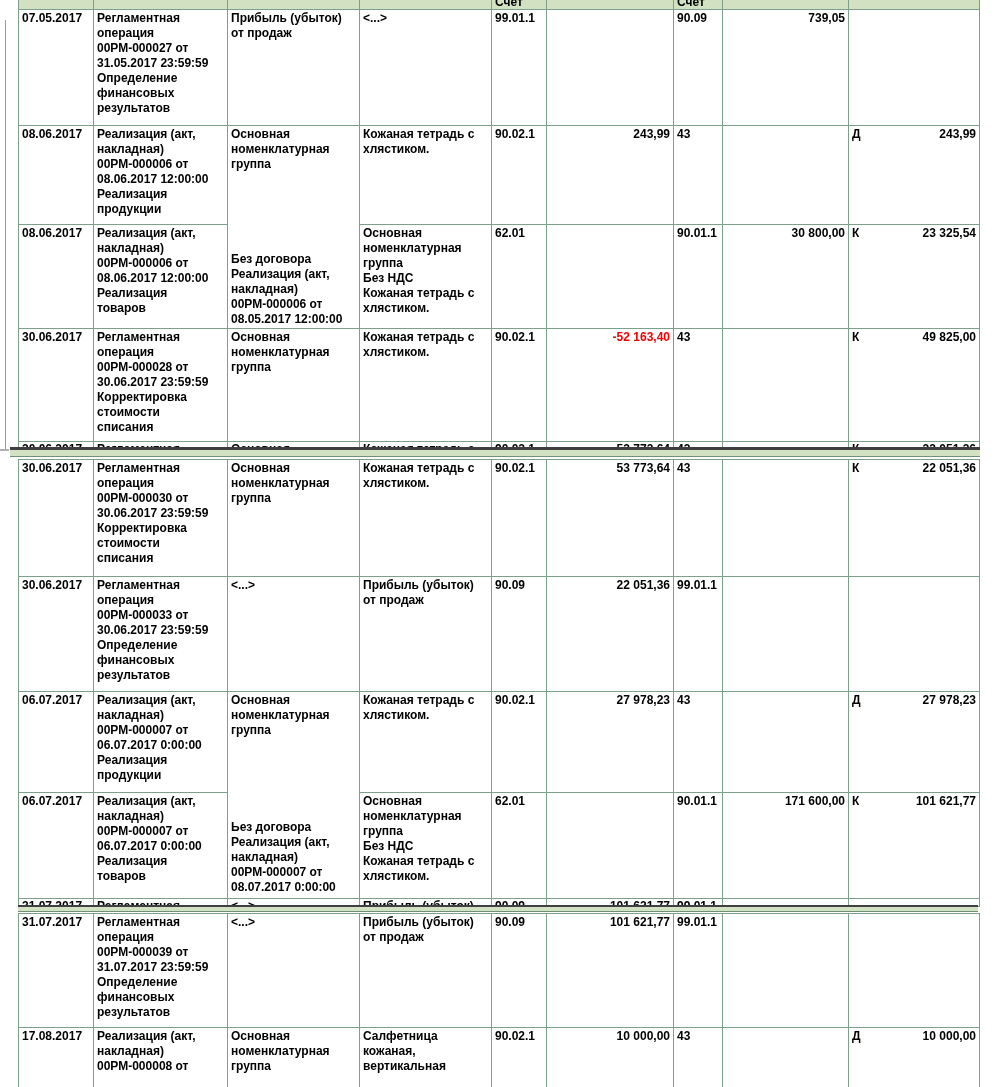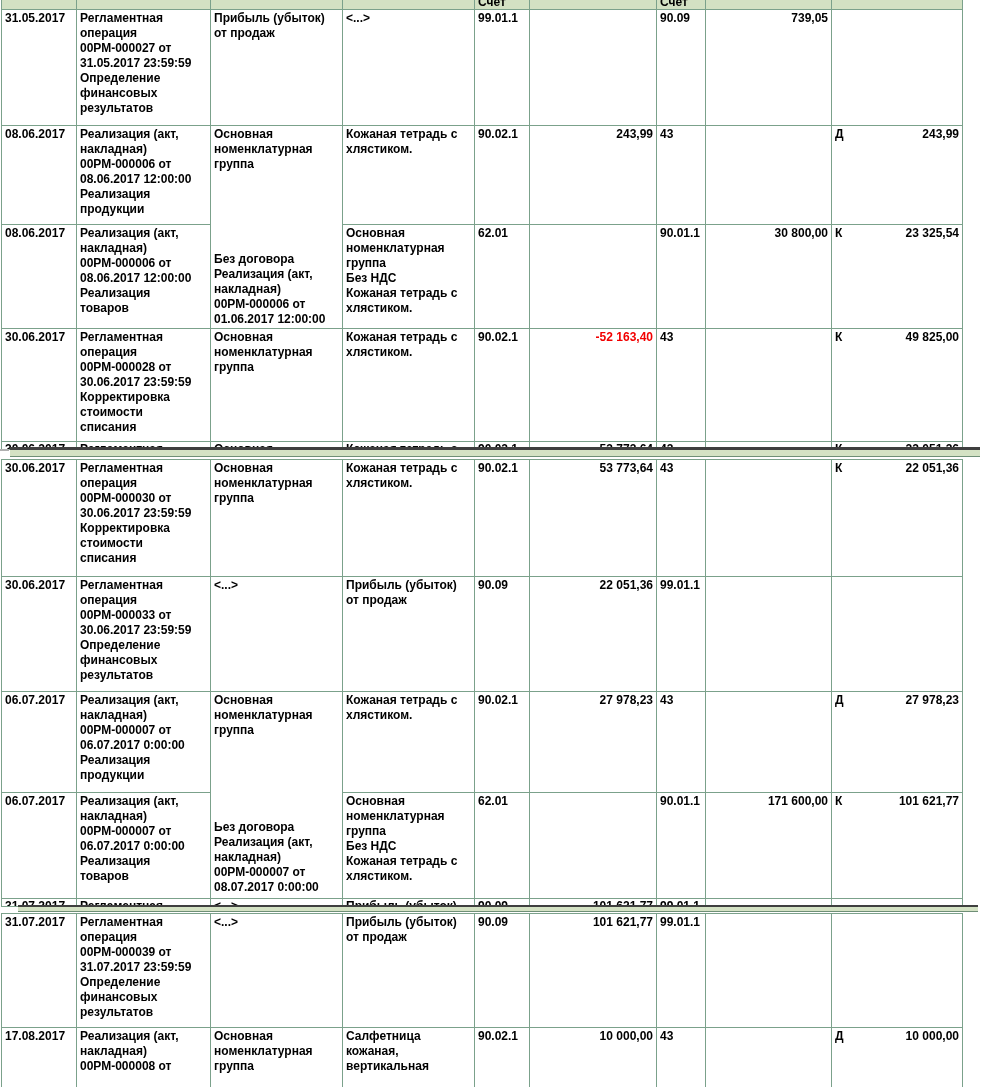--- a/index.html
+++ b/index.html
@@ -4,21 +4,21 @@
 <style>
   * { margin:0; padding:0; box-sizing:border-box; }
   html,body { background:#fff; }
   body { font-family:"Liberation Sans", sans-serif; }
   .canvas { position:relative; width:1000px; height:1087px; background:#fff; overflow:hidden; }
 
   
   .vline-left { position:absolute; left:5px; top:20px; width:1px; height:429px; background:#9a9a9a; }
   .tick { position:absolute; background:#b0b0b0; }
 
-  .sec { position:absolute; left:1px; }
+  .sec { position:absolute; left:18px; }
   table { border-collapse:collapse; table-layout:fixed; width:961px; background:#fff; }
   td {
     border:1px solid #7ba18b;
     vertical-align:top;
     padding:1px 3px 0 3px;
     font-size:12px; font-weight:bold; line-height:15px; color:#000;
     overflow:hidden; white-space:pre-line; word-wrap:break-word;
   }
   tr.hdr td { background:#d3e1c3; height:9px; padding:0 3px; border-top:none; }
   tr.hdr td .ht { display:block; margin-top:-4px; line-height:13px; font-size:12px; }
@@ -65,21 +65,21 @@
         <td></td>
         <td></td>
         <td></td>
         <td><span class="ht">Счет</span></td>
         <td></td>
         <td><span class="ht">Счет</span></td>
         <td></td>
         <td></td>
       </tr>
       <tr style="height:116px">
-        <td>31.05.2017</td>
+        <td>07.05.2017</td>
         <td>Регламентная
 операция
 00РМ-000027 от
 31.05.2017 23:59:59
 Определение
 финансовых
 результатов</td>
         <td>Прибыль (убыток)
 от продаж</td>
         <td>&lt;...&gt;</td>
@@ -123,21 +123,21 @@
         <td>Реализация (акт,
 накладная)
 00РМ-000006 от
 08.06.2017 12:00:00
 Реализация
 товаров</td>
         <td class="no-top push-down">Без договора
 Реализация (акт,
 накладная)
 00РМ-000006 от
-01.06.2017 12:00:00</td>
+08.05.2017 12:00:00</td>
         <td>Основная
 номенклатурная
 группа
 Без НДС
 Кожаная тетрадь с
 хлястиком.</td>
         <td>62.01</td>
         <td class="amt"></td>
         <td>90.01.1</td>
         <td class="amt">30 800,00</td>

